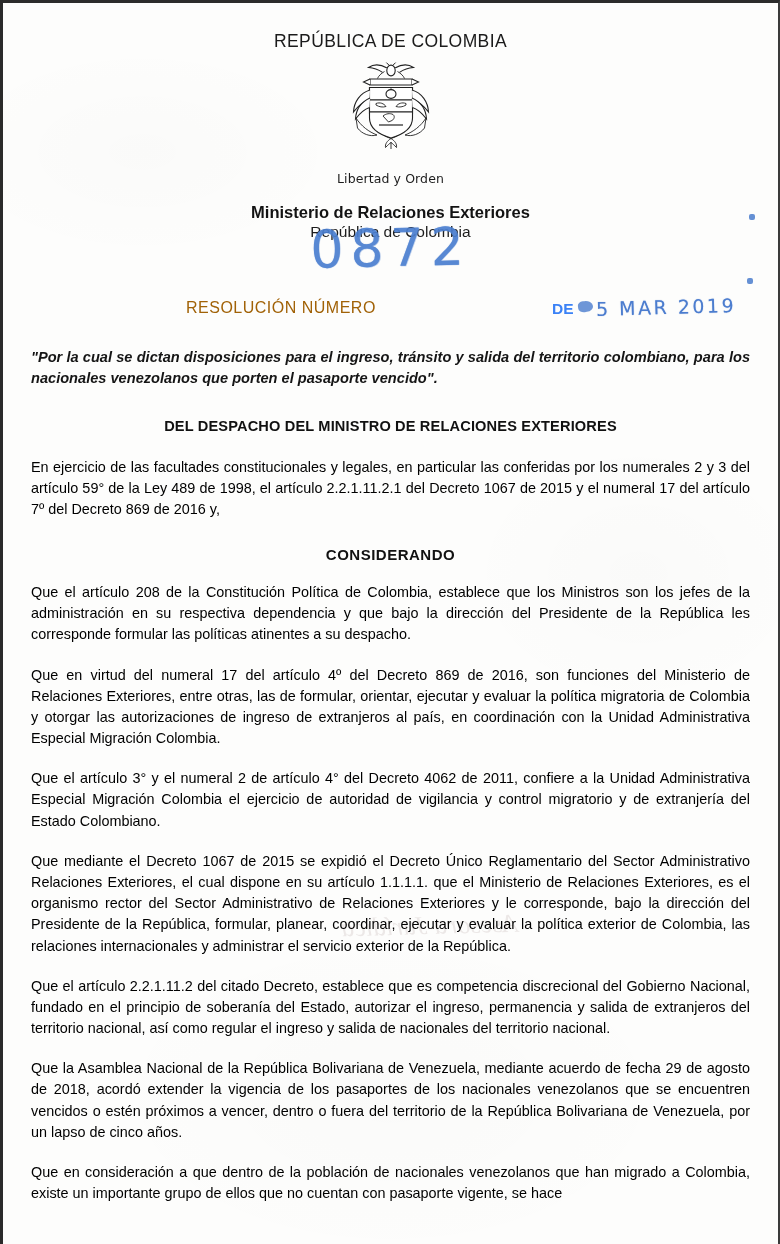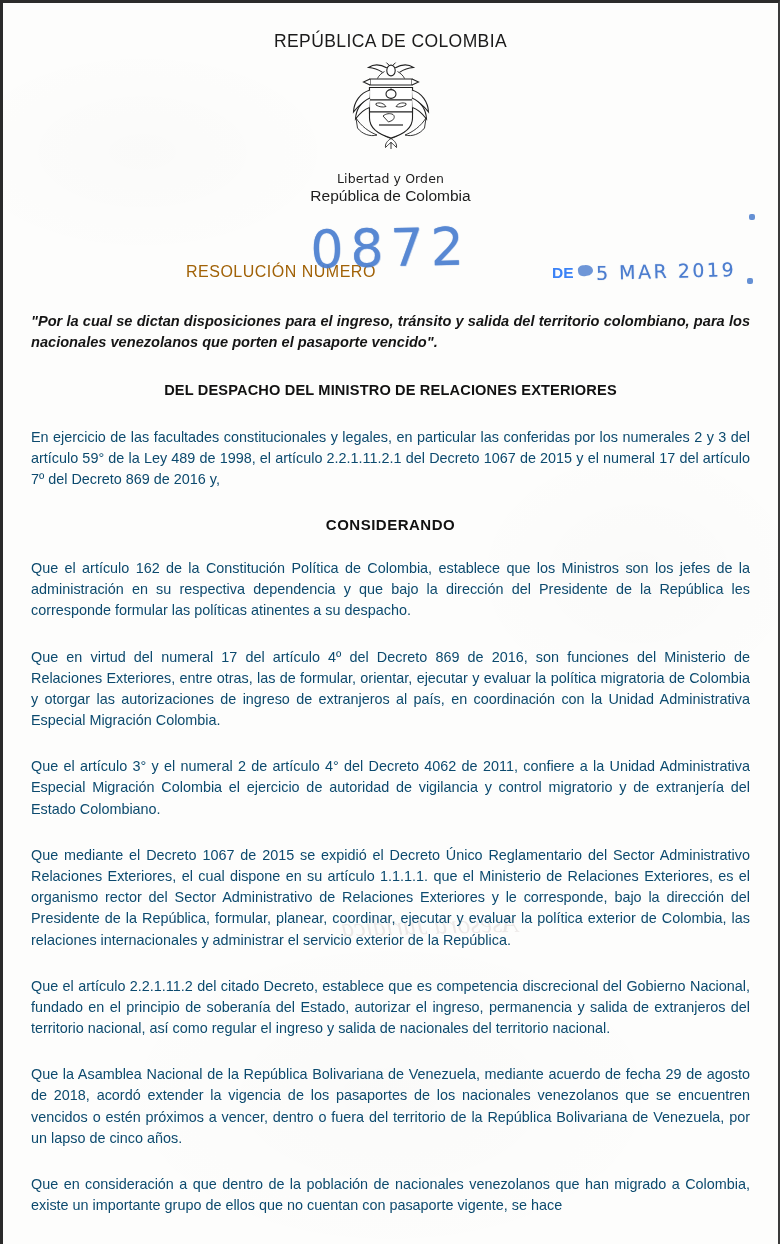--- a/index.html
+++ b/index.html
@@ -156,25 +156,25 @@
   .authority {
     margin-top: 28px;
     text-align: center;
     font-size: 14.6px;
     font-weight: bold;
     line-height: 1.45;
     letter-spacing: 0.15px;
     color: #111111;
   }
   .para {
-    margin-top: 25px;
+    margin-top: 19px;
     font-size: 14.4px;
     line-height: 1.47;
     text-align: justify;
-    color: #0c4a6e;
+    color: #000000;
   }
   .considerando {
     margin-top: 26px;
     text-align: center;
     font-size: 15px;
     font-weight: bold;
     letter-spacing: 0.5px;
     color: #111111;
   }
 
@@ -250,40 +250,41 @@
           <path d="M13 60 C18 68 26 74 34 77 C27 79 19 76 14.5 70 Z" fill="#fff" stroke-width="0.9"></path>
           <path d="M83 60 C78 68 70 74 62 77 C69 79 77 76 81.5 70 Z" fill="#fff" stroke-width="0.9"></path>
 
           <path d="M48 80.5 C44 83 42 86 42.5 89.5 C45 87 46.5 85.5 48 84.5 C49.5 85.5 51 87 53.5 89.5 C54 86 52 83 48 80.5 Z" fill="#fff" stroke-width="0.9"></path>
           <path d="M48 84 L48 91" stroke-width="0.9"></path>
         </g>
       </svg>
     </div>
     <div class="emblem-motto">Libertad y Orden</div>
 
+    <div class="ministry">Ministerio de Relaciones Exteriores</div>
     <div class="ministry-sub">República de Colombia</div>
 
     <div class="resolution-row">
       <span class="resolution-label">RESOLUCIÓN NÚMERO</span>
       <span class="de-label">DE</span>
       <span class="date-blob"></span>
       <span class="date-stamp">5 MAR 2019</span>
     </div>
 
     <div class="subject">"Por la cual se dictan disposiciones para el ingreso, tránsito y salida del territorio colombiano, para los nacionales venezolanos que porten el pasaporte vencido".</div>
 
     <div class="authority">
       <div>DEL DESPACHO DEL MINISTRO DE RELACIONES EXTERIORES</div>
     </div>
 
     <div class="para">En ejercicio de las facultades constitucionales y legales, en particular las conferidas por los numerales 2 y 3 del artículo 59° de la Ley 489 de 1998, el artículo 2.2.1.11.2.1 del Decreto 1067 de 2015 y el numeral 17 del artículo 7º del Decreto 869 de 2016 y,</div>
 
     <div class="considerando">CONSIDERANDO</div>
 
-    <div class="para">Que el artículo 162 de la Constitución Política de Colombia, establece que los Ministros son los jefes de la administración en su respectiva dependencia y que bajo la dirección del Presidente de la República les corresponde formular las políticas atinentes a su despacho.</div>
+    <div class="para">Que el artículo 208 de la Constitución Política de Colombia, establece que los Ministros son los jefes de la administración en su respectiva dependencia y que bajo la dirección del Presidente de la República les corresponde formular las políticas atinentes a su despacho.</div>
     <div class="para">Que en virtud del numeral 17 del artículo 4º del Decreto 869 de 2016, son funciones del Ministerio de Relaciones Exteriores, entre otras, las de formular, orientar, ejecutar y evaluar la política migratoria de Colombia y otorgar las autorizaciones de ingreso de extranjeros al país, en coordinación con la Unidad Administrativa Especial Migración Colombia.</div>
     <div class="para">Que el artículo 3° y el numeral 2 de artículo 4° del Decreto 4062 de 2011, confiere a la Unidad Administrativa Especial Migración Colombia el ejercicio de autoridad de vigilancia y control migratorio y de extranjería del Estado Colombiano.</div>
     <div class="para">Que mediante el Decreto 1067 de 2015 se expidió el Decreto Único Reglamentario del Sector Administrativo Relaciones Exteriores, el cual dispone en su artículo 1.1.1.1. que el Ministerio de Relaciones Exteriores, es el organismo rector del Sector Administrativo de Relaciones Exteriores y le corresponde, bajo la dirección del Presidente de la República, formular, planear, coordinar, ejecutar y evaluar la política exterior de Colombia, las relaciones internacionales y administrar el servicio exterior de la República.</div>
     <div class="para">Que el artículo 2.2.1.11.2 del citado Decreto, establece que es competencia discrecional del Gobierno Nacional, fundado en el principio de soberanía del Estado, autorizar el ingreso, permanencia y salida de extranjeros del territorio nacional, así como regular el ingreso y salida de nacionales del territorio nacional.</div>
     <div class="para">Que la Asamblea Nacional de la República Bolivariana de Venezuela, mediante acuerdo de fecha 29 de agosto de 2018, acordó extender la vigencia de los pasaportes de los nacionales venezolanos que se encuentren vencidos o estén próximos a vencer, dentro o fuera del territorio de la República Bolivariana de Venezuela, por un lapso de cinco años.</div>
     <div class="para">Que en consideración a que dentro de la población de nacionales venezolanos que han migrado a Colombia, existe un importante grupo de ellos que no cuentan con pasaporte vigente, se hace</div>
 
   </div>
 </div>
 

